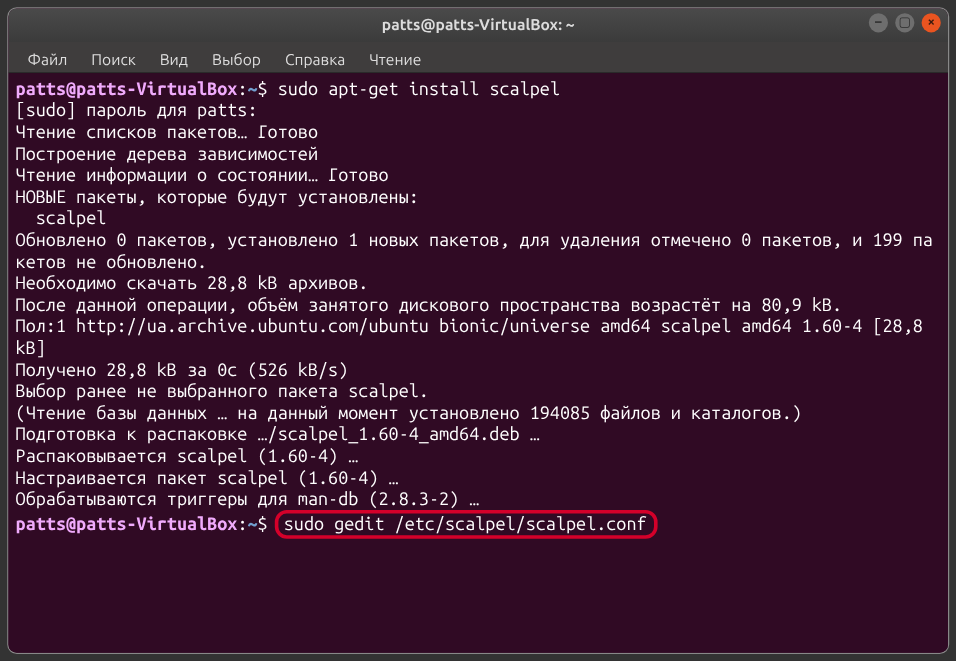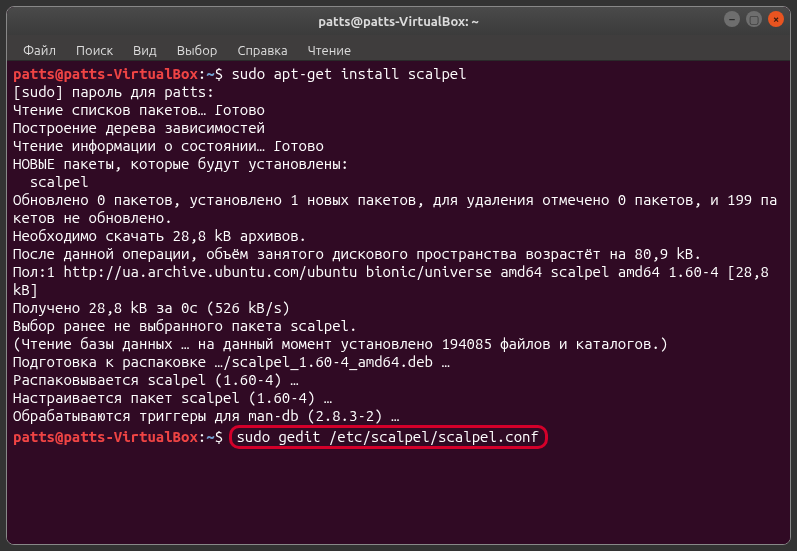--- a/index.html
+++ b/index.html
@@ -70,21 +70,21 @@
     font-family: "Ubuntu Mono", "DejaVu Sans Mono", monospace;
     font-size: 15px;
     line-height: 18px;
     color: #ffffff;
     padding: 4px 6px;
     height: calc(100% - 54px);
     overflow: hidden;
     white-space: pre-wrap;
     word-break: break-all;
   }
-  .prompt-user { color: #ef4444; font-weight: bold; }
+  .prompt-user { color: #f0abfc; font-weight: bold; }
   .prompt-sep  { color: #ffffff; }
   .prompt-path { color: #729fcf; font-weight: bold; }
   .highlight-box {
     display: inline-block;
     border: 3px solid #d4002a;
     border-radius: 10px;
     padding: 0 6px 0 4px;
     margin-left: -2px;
     text-align: center;
   }

